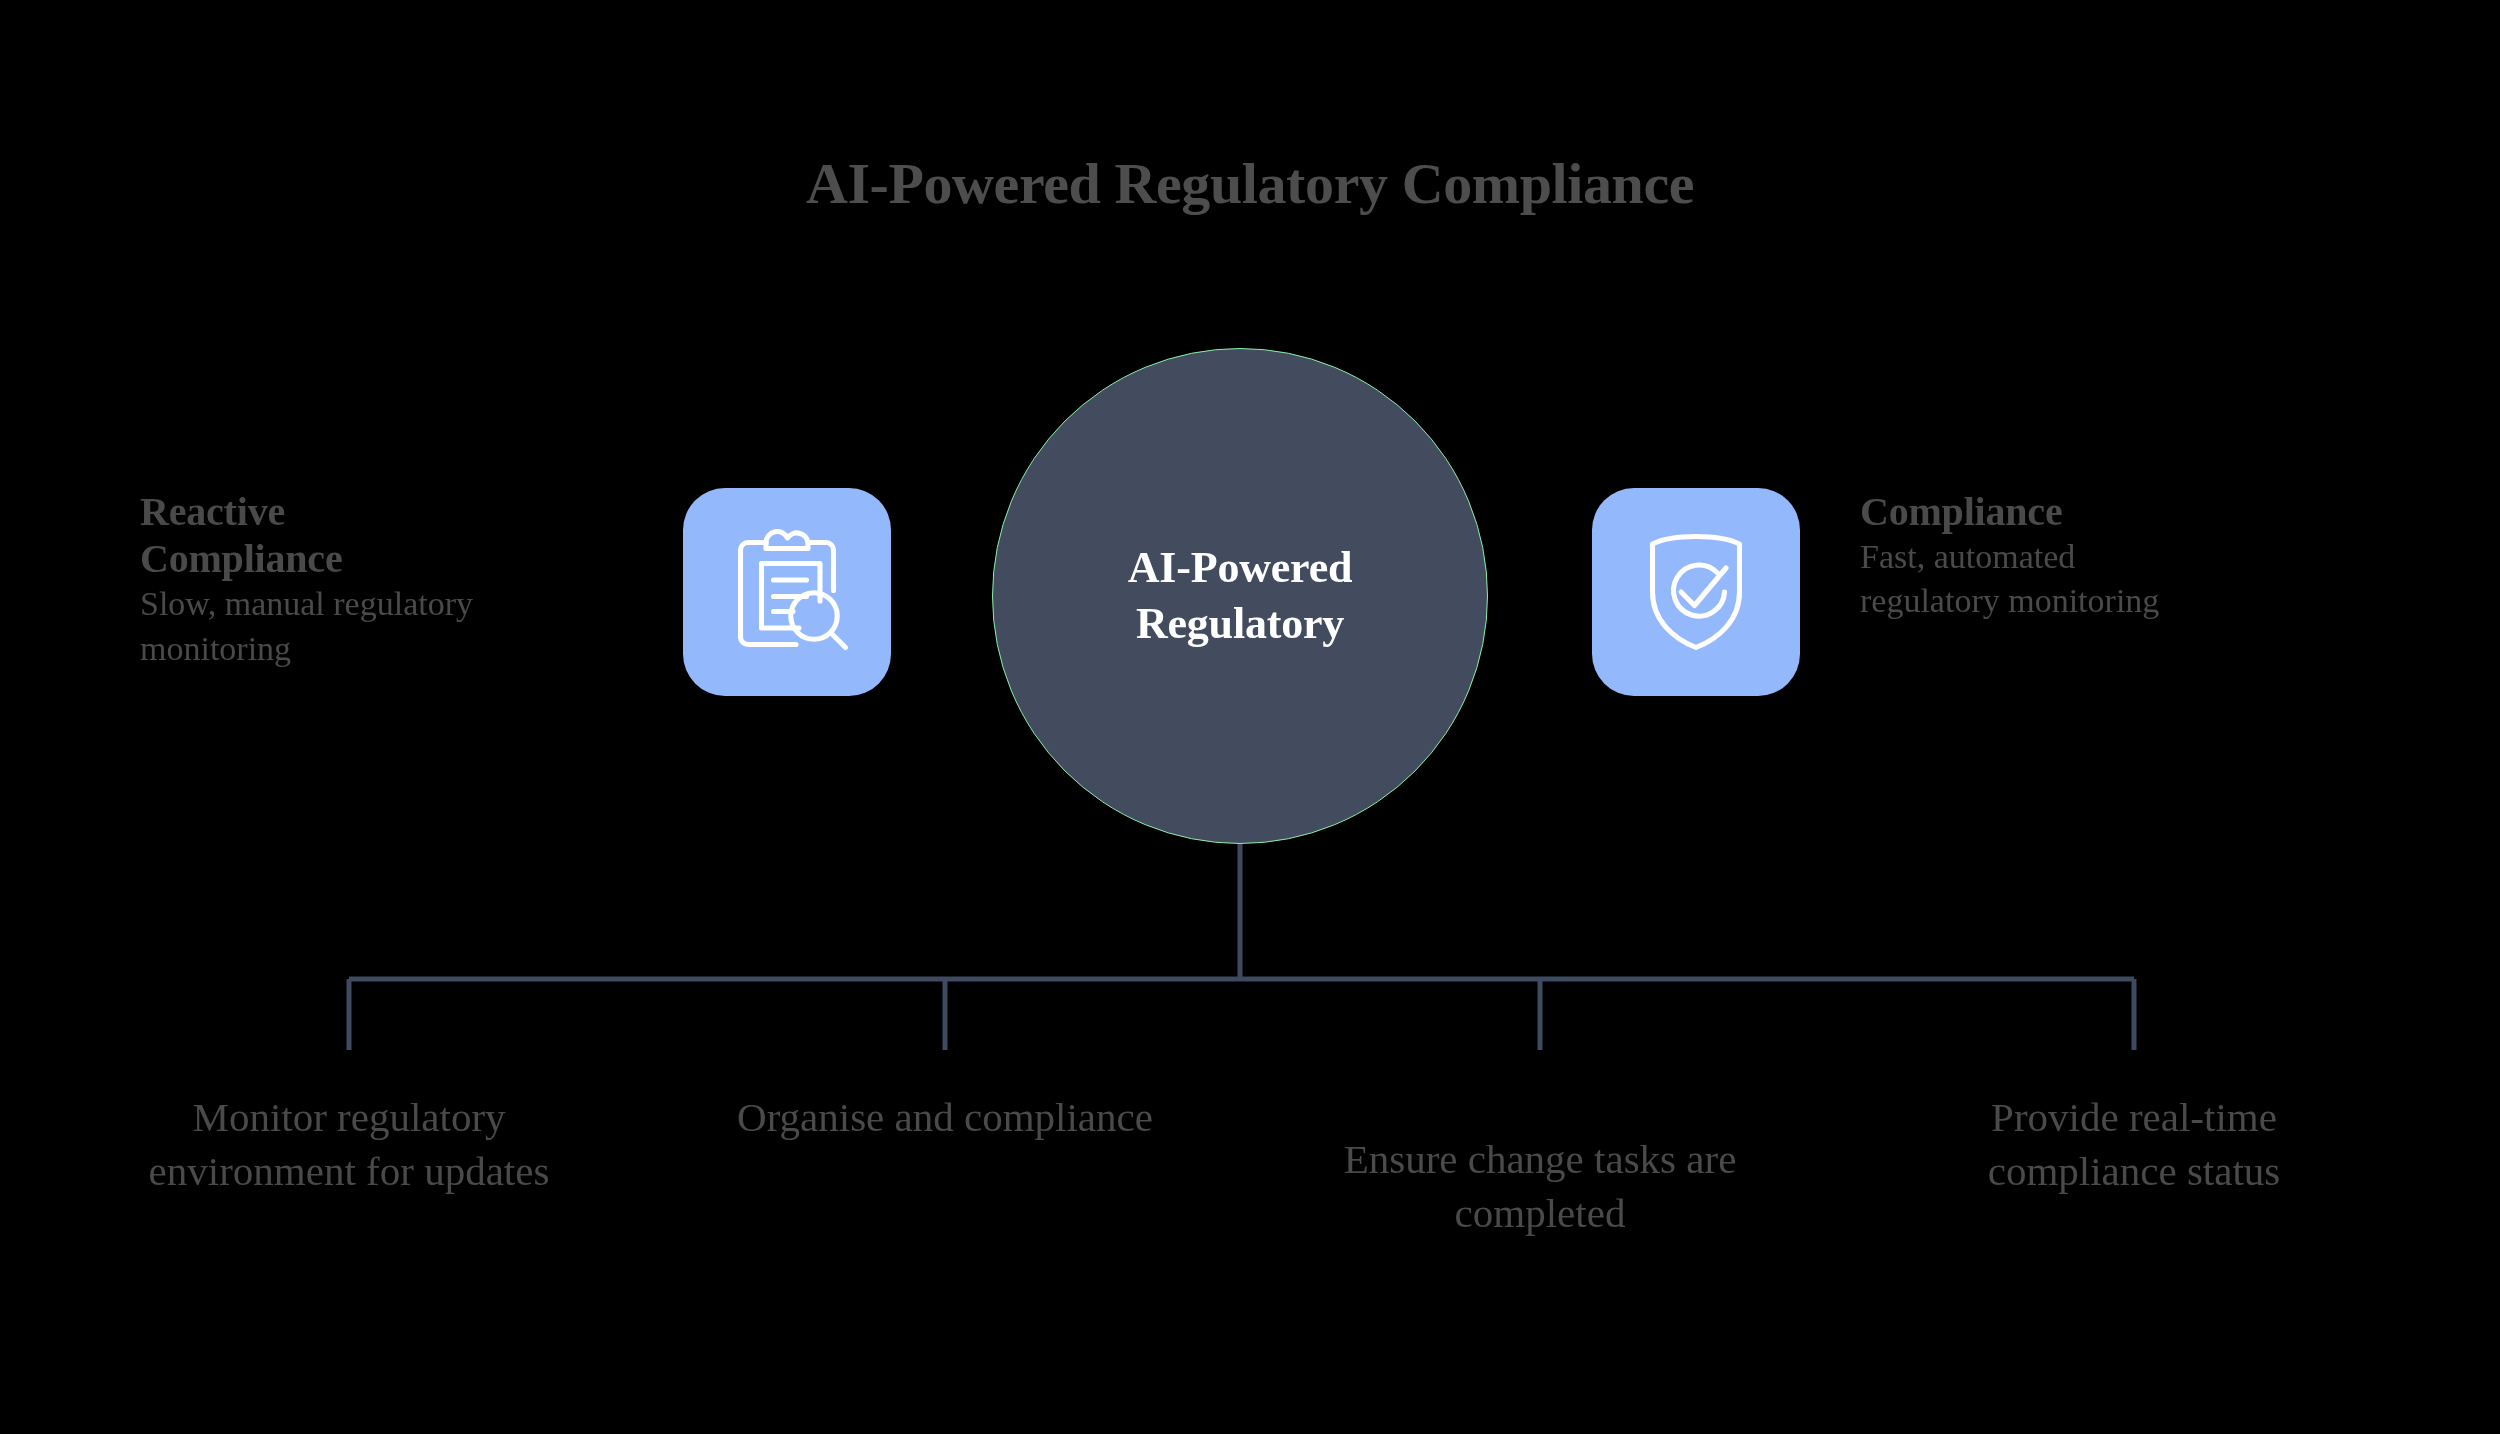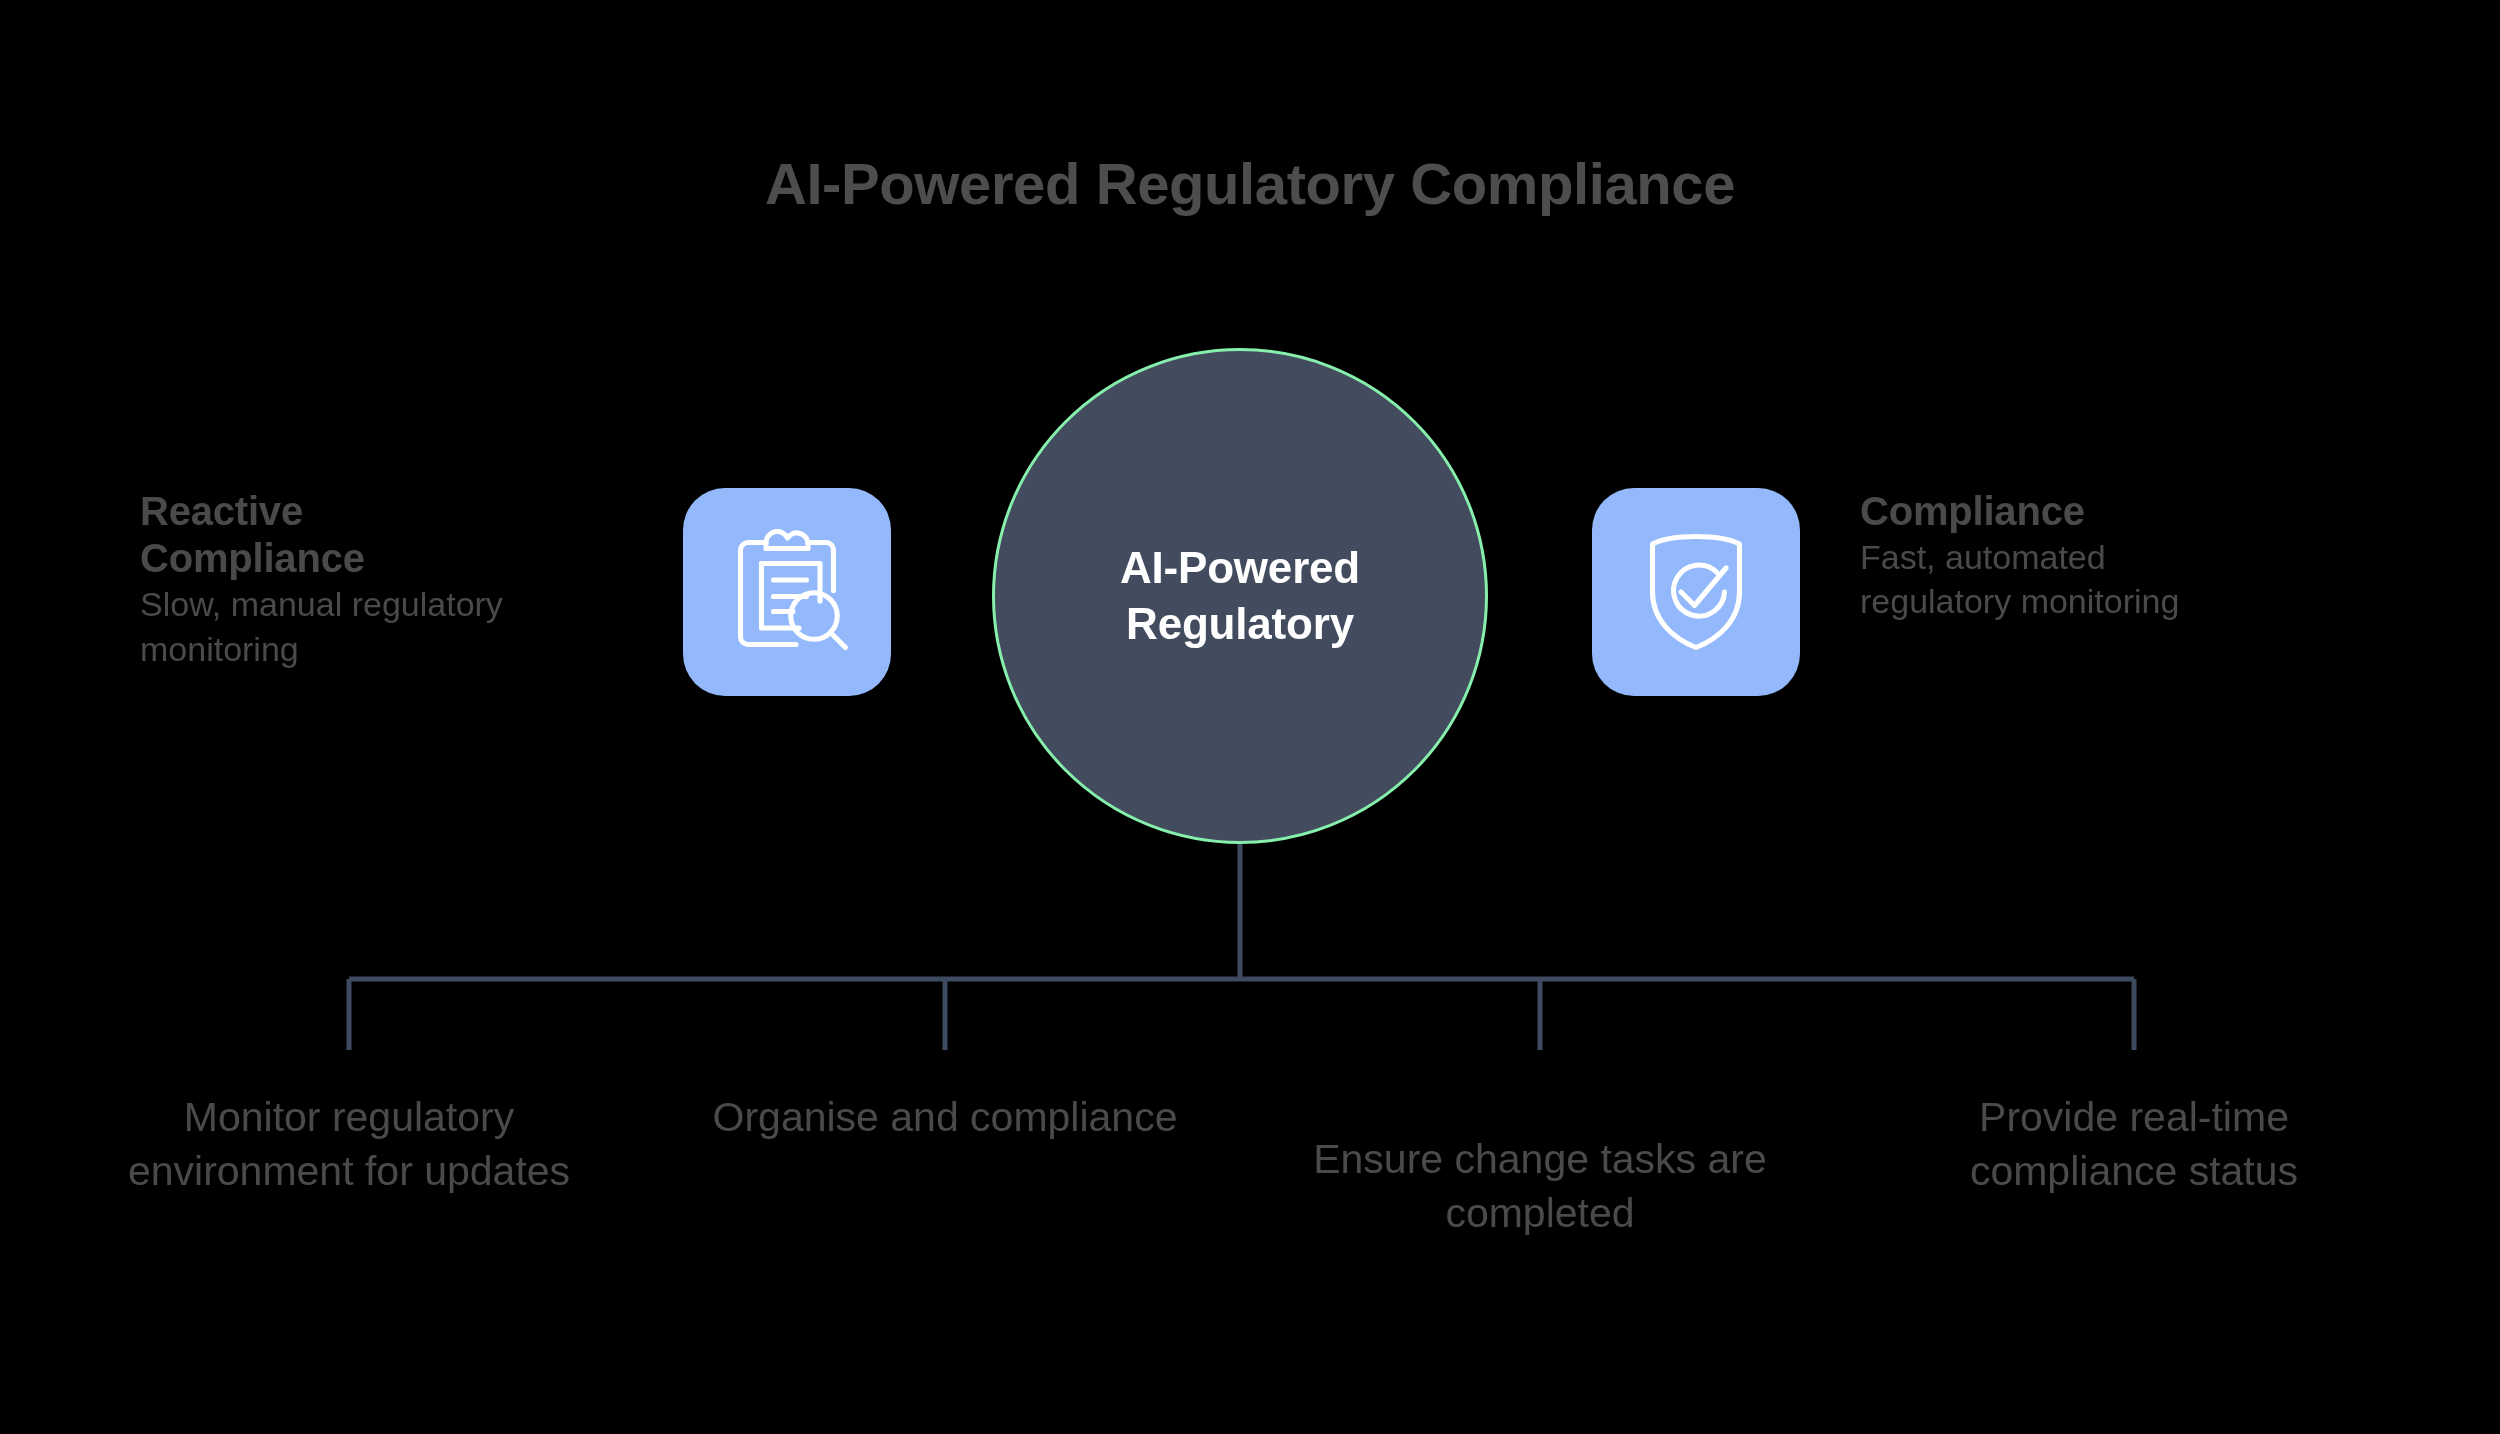--- a/index.html
+++ b/index.html
@@ -14,20 +14,21 @@
     font-family: "Liberation Sans", sans-serif;
     position: relative;
   }
 
   #canvas {
     position: absolute;
     left: 0; top: 0;
     width: 2387px;
     height: 1434px;
     background: #000000;
+    font-family: Liberation Serif, serif;
   }
 
   
   .title {
     position: absolute;
     left: 0;
     top: 150px;
     width: 2500px;
     text-align: center;
     font-size: 58px;
@@ -48,21 +49,21 @@
 
   
   .center-circle {
     position: absolute;
     left: 992px;
     top: 348px;
     width: 496px;
     height: 496px;
     border-radius: 50%;
     background: #434c5e;
-    border: 3px solid #86efac;
+    border: 1px solid #86efac;
     box-sizing: border-box;
     display: flex;
     align-items: center;
     justify-content: center;
   }
   .center-circle-label {
     color: #ffffff;
     font-size: 44px;
     font-weight: bold;
     line-height: 1.28;

